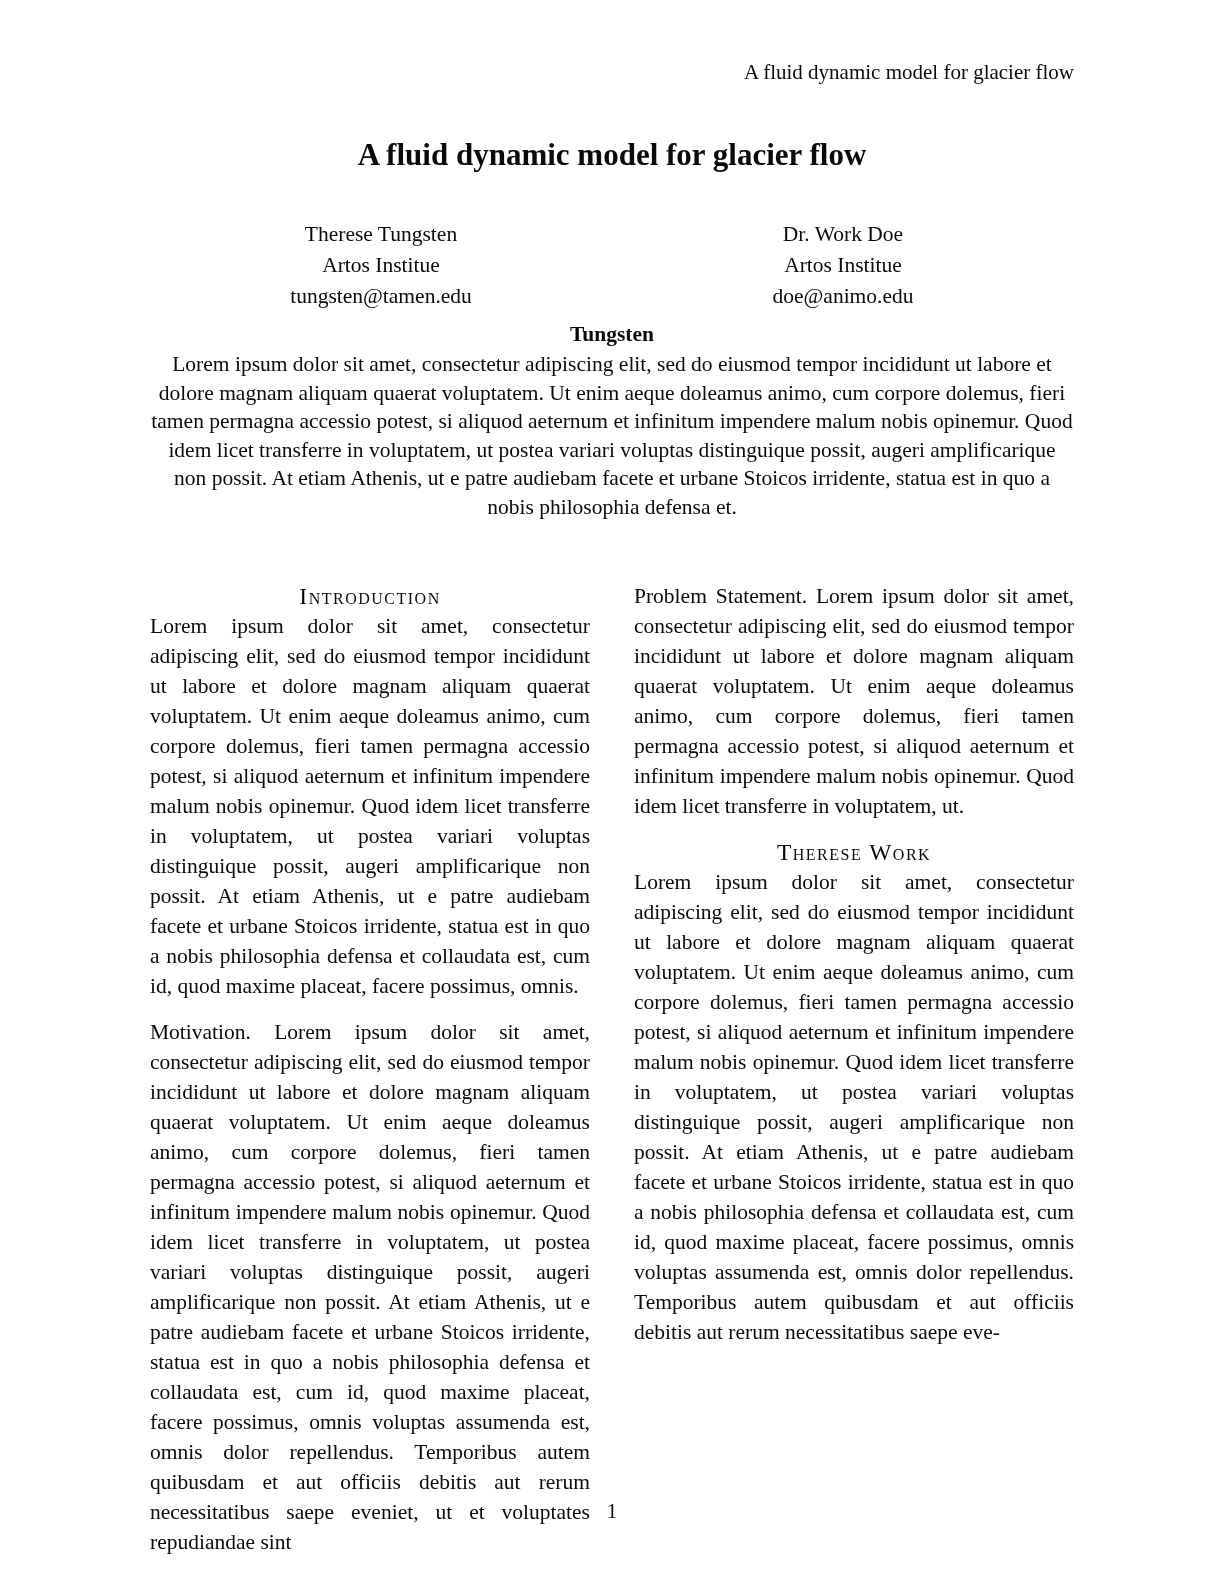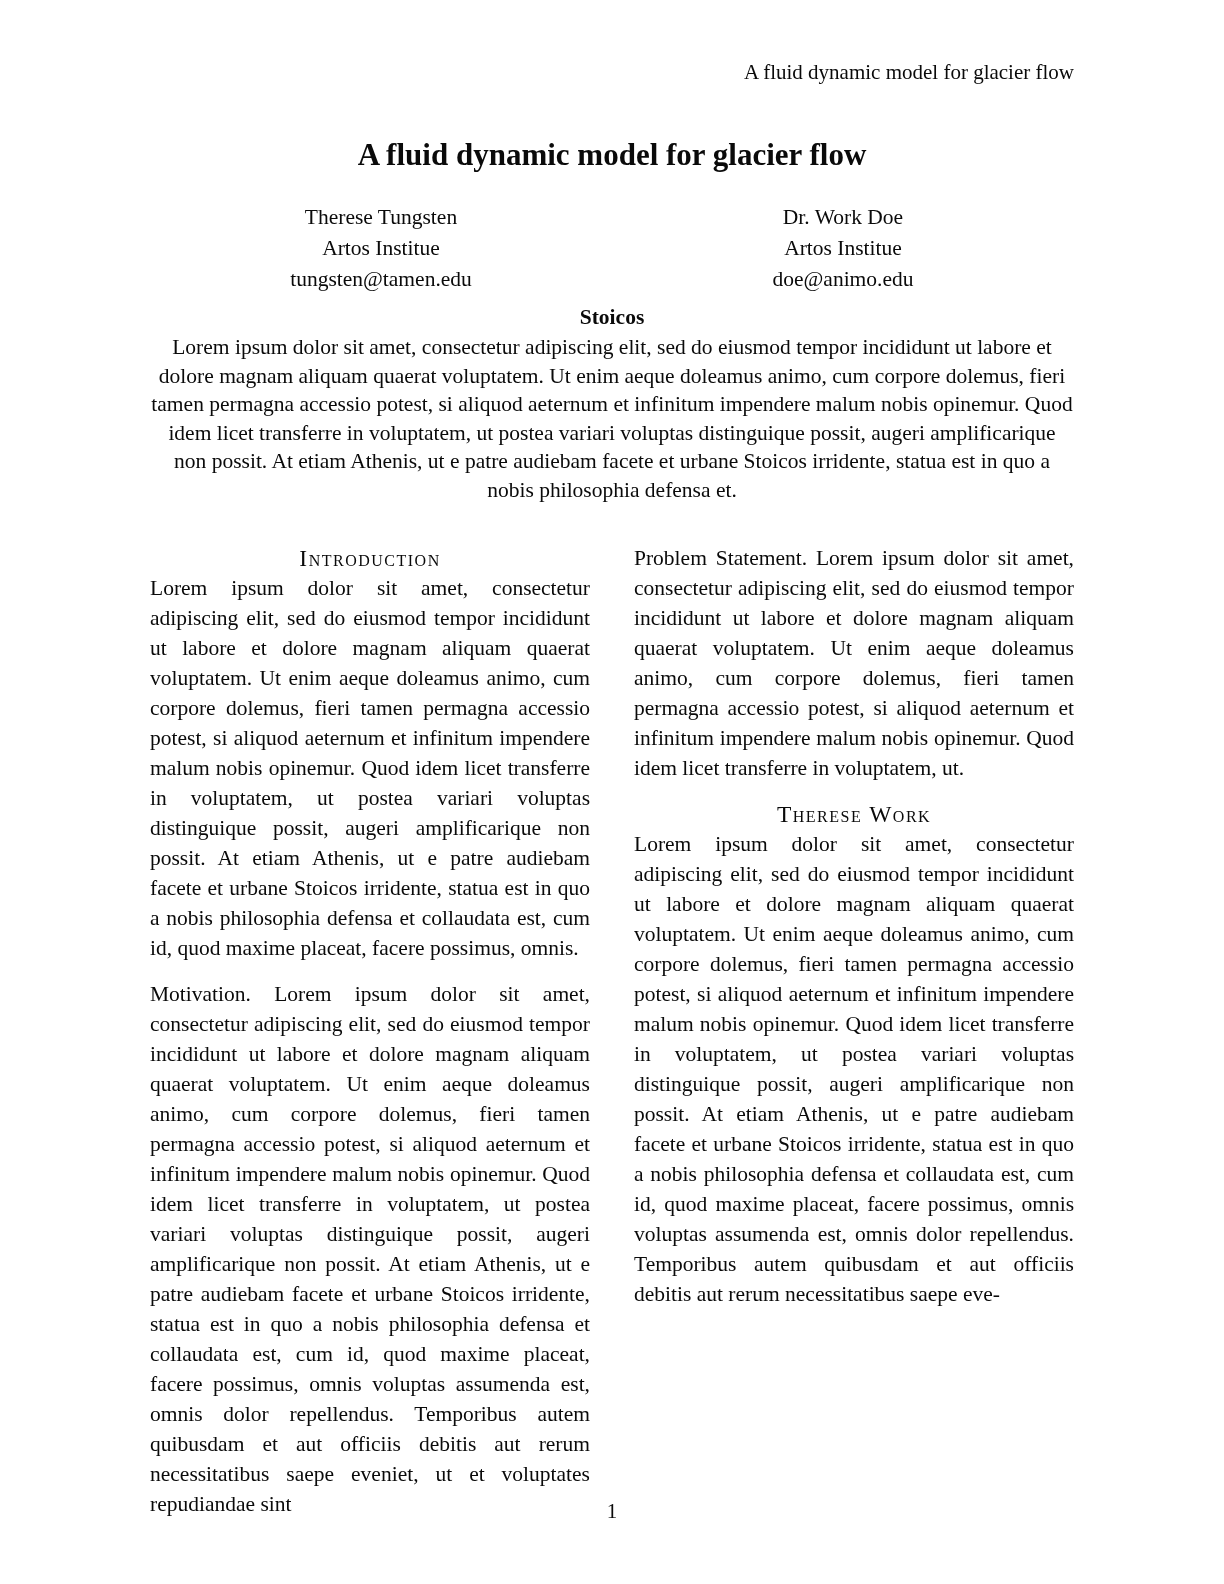--- a/index.html
+++ b/index.html
@@ -22,21 +22,21 @@
     line-height: 21px;
   }
   .title {
     margin-top: 54px;
     text-align: center;
     font-size: 31px;
     line-height: 35px;
     font-weight: bold;
   }
   .authors {
-    margin-top: 30px;
+    margin-top: 47px;
     display: flex;
   }
   .author {
     flex: 1;
     text-align: center;
     font-size: 21.5px;
     line-height: 31px;
   }
   .abstract-heading {
     margin-top: 7px;
@@ -45,21 +45,21 @@
     font-size: 21.5px;
     line-height: 30px;
   }
   .abstract-text {
     margin-top: 1px;
     text-align: center;
     font-size: 21.5px;
     line-height: 28.5px;
   }
   .columns {
-    margin-top: 39px;
+    margin-top: 60px;
     display: flex;
     gap: 44px;
   }
   .col {
     width: 440px;
     font-size: 21.5px;
     line-height: 30px;
     text-align: justify;
     hyphens: auto;
     -webkit-hyphens: auto;
@@ -98,21 +98,21 @@
       <div>Artos Institue</div>
       <div>tungsten@tamen.edu</div>
     </div>
     <div class="author">
       <div>Dr. Work Doe</div>
       <div>Artos Institue</div>
       <div>doe@animo.edu</div>
     </div>
   </div>
 
-  <div class="abstract-heading">Stoicos</div>
+  <div class="abstract-heading">Tungsten</div>
 
   <div class="abstract-text">Lorem ipsum dolor sit amet, consectetur adipiscing elit, sed do eiusmod tempor incididunt ut labore et dolore magnam aliquam quaerat voluptatem. Ut enim aeque doleamus animo, cum corpore dolemus, fieri tamen permagna accessio potest, si aliquod aeternum et infinitum impendere malum nobis opinemur. Quod idem licet transferre in voluptatem, ut postea variari voluptas distinguique possit, augeri amplificarique non possit. At etiam Athenis, ut e patre audiebam facete et urbane Stoicos irridente, statua est in quo a nobis philosophia defensa et.</div>
 
   <div class="columns">
 
     <div class="col">
       <div class="section-heading">Introduction</div>
       <p>Lorem ipsum dolor sit amet, consectetur adipiscing elit, sed do eiusmod tempor incididunt ut labore et dolore magnam aliquam quaerat voluptatem. Ut enim aeque doleamus animo, cum corpore dolemus, fieri tamen permagna accessio potest, si aliquod aeternum et infinitum impendere malum nobis opinemur. Quod idem licet transferre in voluptatem, ut postea variari voluptas distinguique possit, augeri amplificarique non possit. At etiam Athenis, ut e patre audiebam facete et urbane Stoicos irridente, statua est in quo a nobis philosophia defensa et collaudata est, cum id, quod maxime placeat, facere possimus, omnis.</p>
       <p><span class="runin">Motivation.</span> <span>Lorem ipsum dolor sit amet, consectetur adipiscing elit, sed do eiusmod tempor incididunt ut labore et dolore magnam aliquam quaerat voluptatem. Ut enim aeque doleamus animo, cum corpore dolemus, fieri tamen permagna accessio potest, si aliquod aeternum et infinitum impendere malum nobis opinemur. Quod idem licet transferre in voluptatem, ut postea variari voluptas distinguique possit, augeri amplificarique non possit. At etiam Athenis, ut e patre audiebam facete et urbane Stoicos irridente, statua est in quo a nobis philosophia defensa et collaudata est, cum id, quod maxime placeat, facere possimus, omnis voluptas assumenda est, omnis dolor repellendus. Temporibus autem quibusdam et aut officiis debitis aut rerum necessitatibus saepe eveniet, ut et voluptates repudiandae sint</span></p>
     </div>

